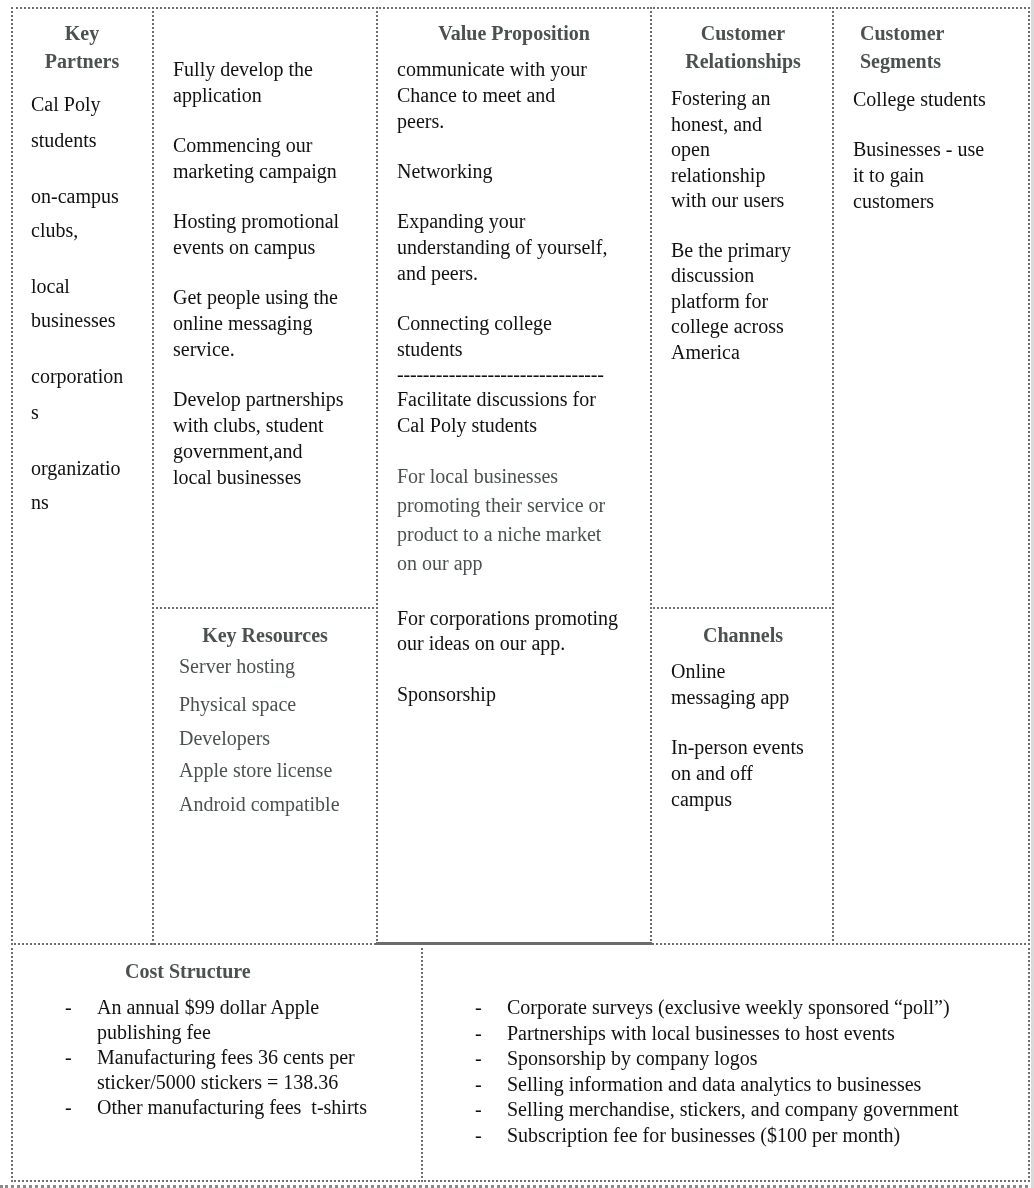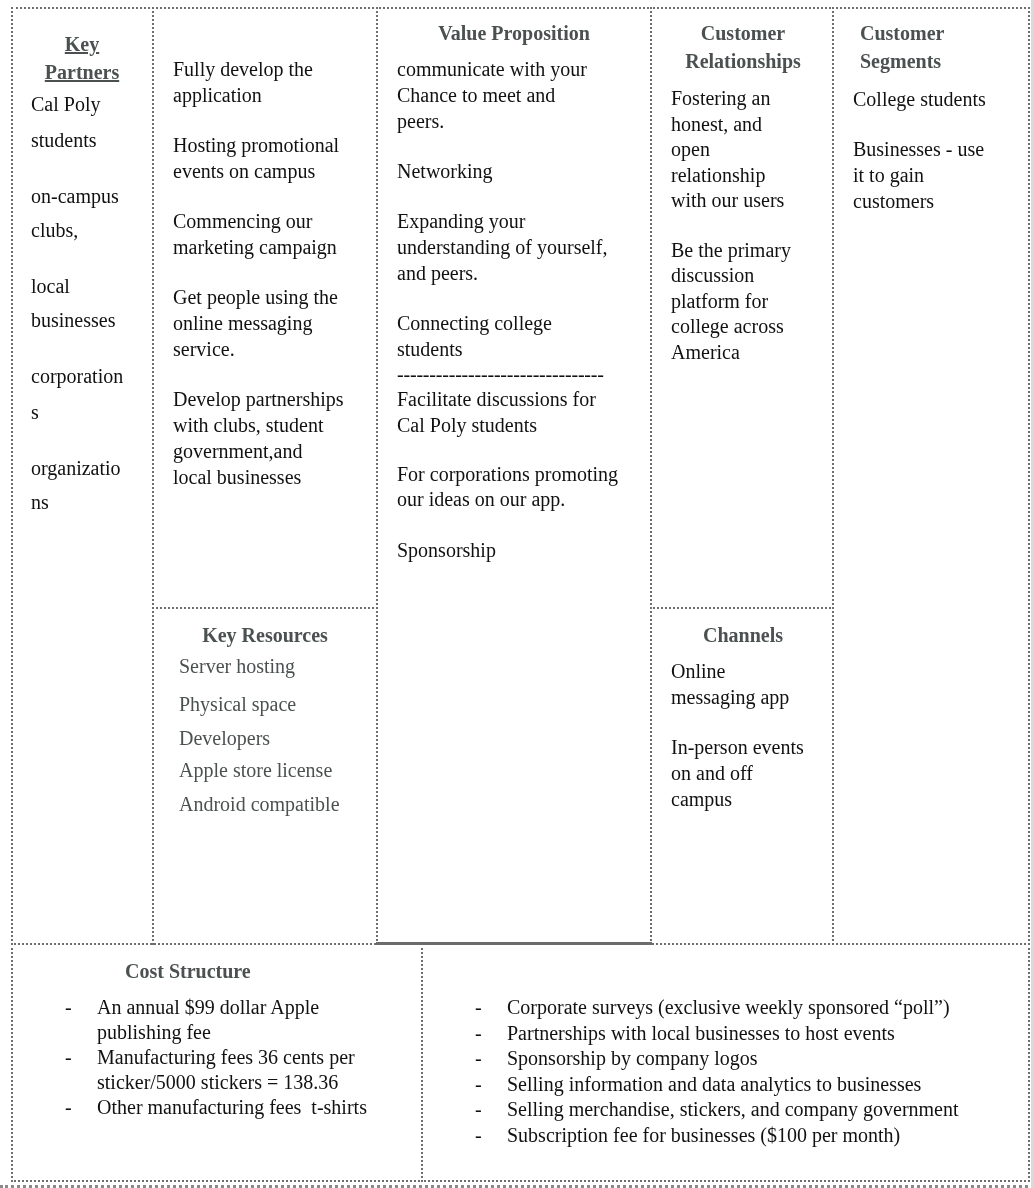--- a/index.html
+++ b/index.html
@@ -18,21 +18,21 @@
   .bullets li .dash { position: absolute; left: 52px; top: 0; }
   .rev li { padding-left: 84px; line-height: 25.5px; }
   .rev li .dash { left: 52px; }
   .solid-line { position: absolute; height: 3px; background: #6a6a6a; }
   .page-edge { position: absolute; }
 </style>
 </head>
 <body>
 
 <div class="cell dot-l dot-t" style="left:11px; top:7px; width:143px; height:938px;">
-  <div class="hdr" style="position:absolute; left:0; top:21px; width:138px;text-decoration:underline;">
+  <div class="hdr" style="position:absolute; left:0; top:10px; width:138px;">
     <div>Key</div>
     <div>Partners</div>
   </div>
   <div class="txt" style="position:absolute; left:18px; top:82px;">
     <div style="height:36px;">Cal Poly</div>
     <div style="height:56px;">students</div>
     <div style="height:34px;">on-campus</div>
     <div style="height:56px;">clubs,</div>
     <div style="height:34px;">local</div>
     <div style="height:56px;">businesses</div>
@@ -43,26 +43,26 @@
   </div>
 </div>
 
 <div class="cell dot-l dot-t" style="left:152px; top:7px; width:226px; height:602px;">
   <div class="txt" style="position:absolute; left:19px; top:47px; width:200px;">
     <div style="margin-bottom:24px;">
       <div>Fully develop the</div>
       <div>application</div>
     </div>
     <div style="margin-bottom:24px;">
+      <div>Commencing our</div>
+      <div>marketing campaign</div>
+    </div>
+    <div style="margin-bottom:24px;">
       <div>Hosting promotional</div>
       <div>events on campus</div>
-    </div>
-    <div style="margin-bottom:24px;">
-      <div>Commencing our</div>
-      <div>marketing campaign</div>
     </div>
     <div style="margin-bottom:24px;">
       <div>Get people using the</div>
       <div>online messaging</div>
       <div>service.</div>
     </div>
     <div>
       <div>Develop partnerships</div>
       <div>with clubs, student</div>
       <div>government,and</div>
@@ -99,20 +99,26 @@
       <div>and peers.</div>
     </div>
     <div style="line-height:26px;">
       <div>Connecting college</div>
       <div>students</div>
     </div>
     <div style="line-height:24px; white-space:nowrap; letter-spacing:-0.2px;">--------------------------------</div>
     <div style="line-height:26px; margin-bottom:24px;">
       <div>Facilitate discussions for</div>
       <div>Cal Poly students</div>
+    </div>
+    <div class="gray" style="line-height:29px; margin-bottom:28px;">
+      <div>For local businesses</div>
+      <div>promoting their service or</div>
+      <div>product to a niche market</div>
+      <div>on our app</div>
     </div>
     <div style="line-height:25px; margin-bottom:26px;">
       <div>For corporations promoting</div>
       <div>our ideas on our app.</div>
     </div>
     <div style="line-height:25px;">Sponsorship</div>
   </div>
 </div>
 <div class="solid-line" style="left:376px; top:942px; width:276px;"></div>
 

